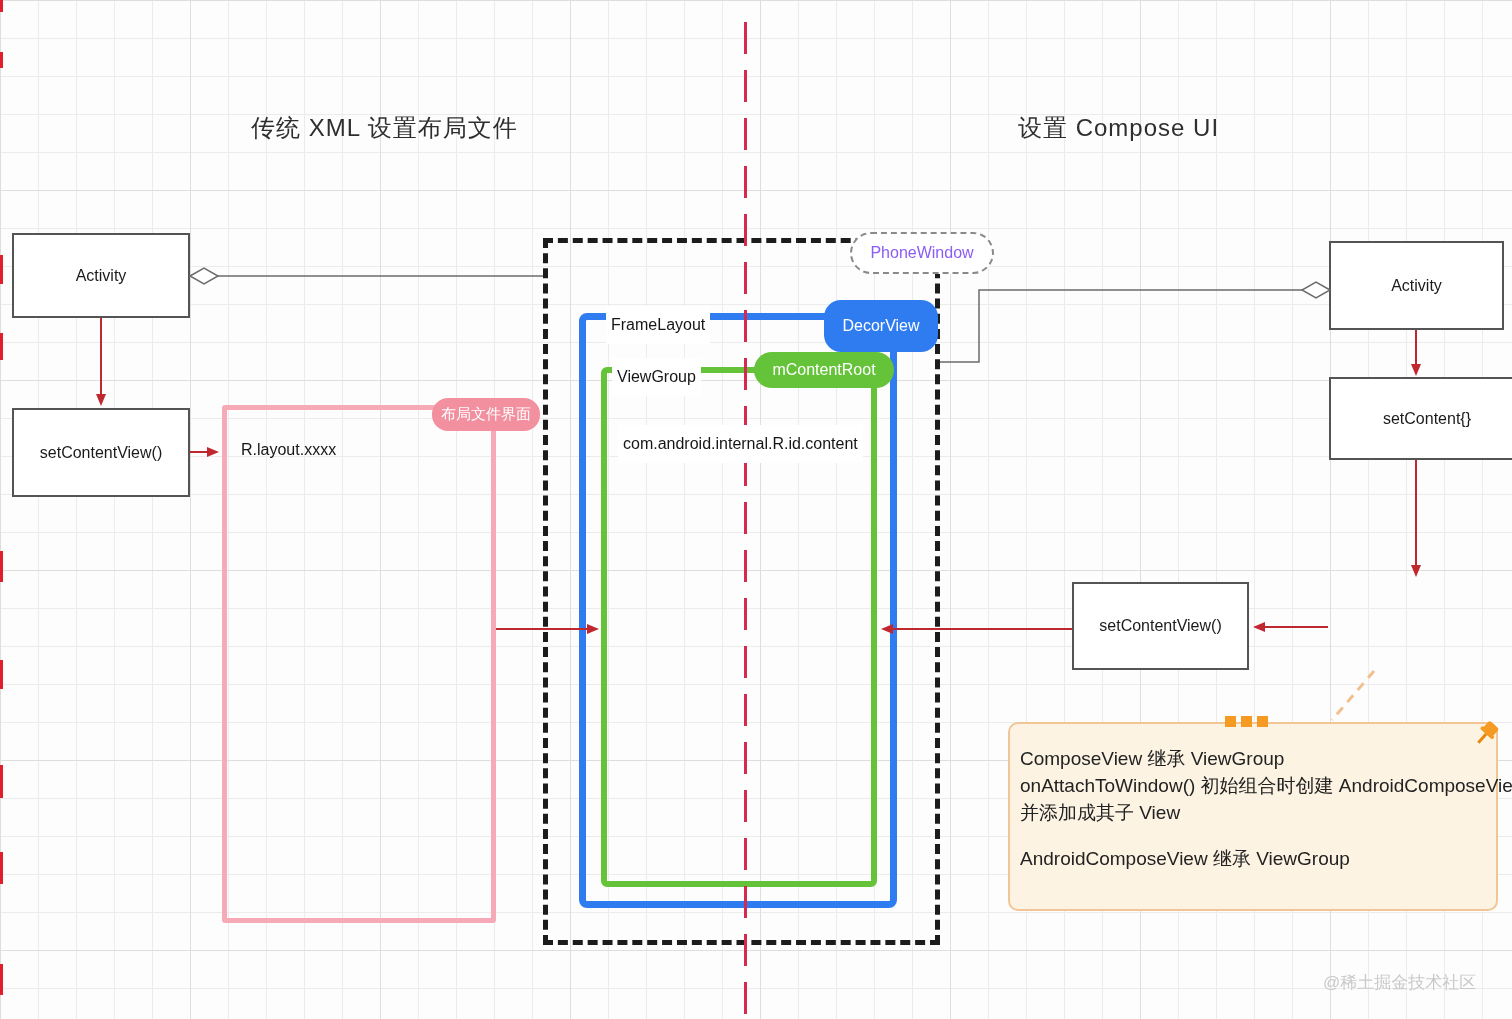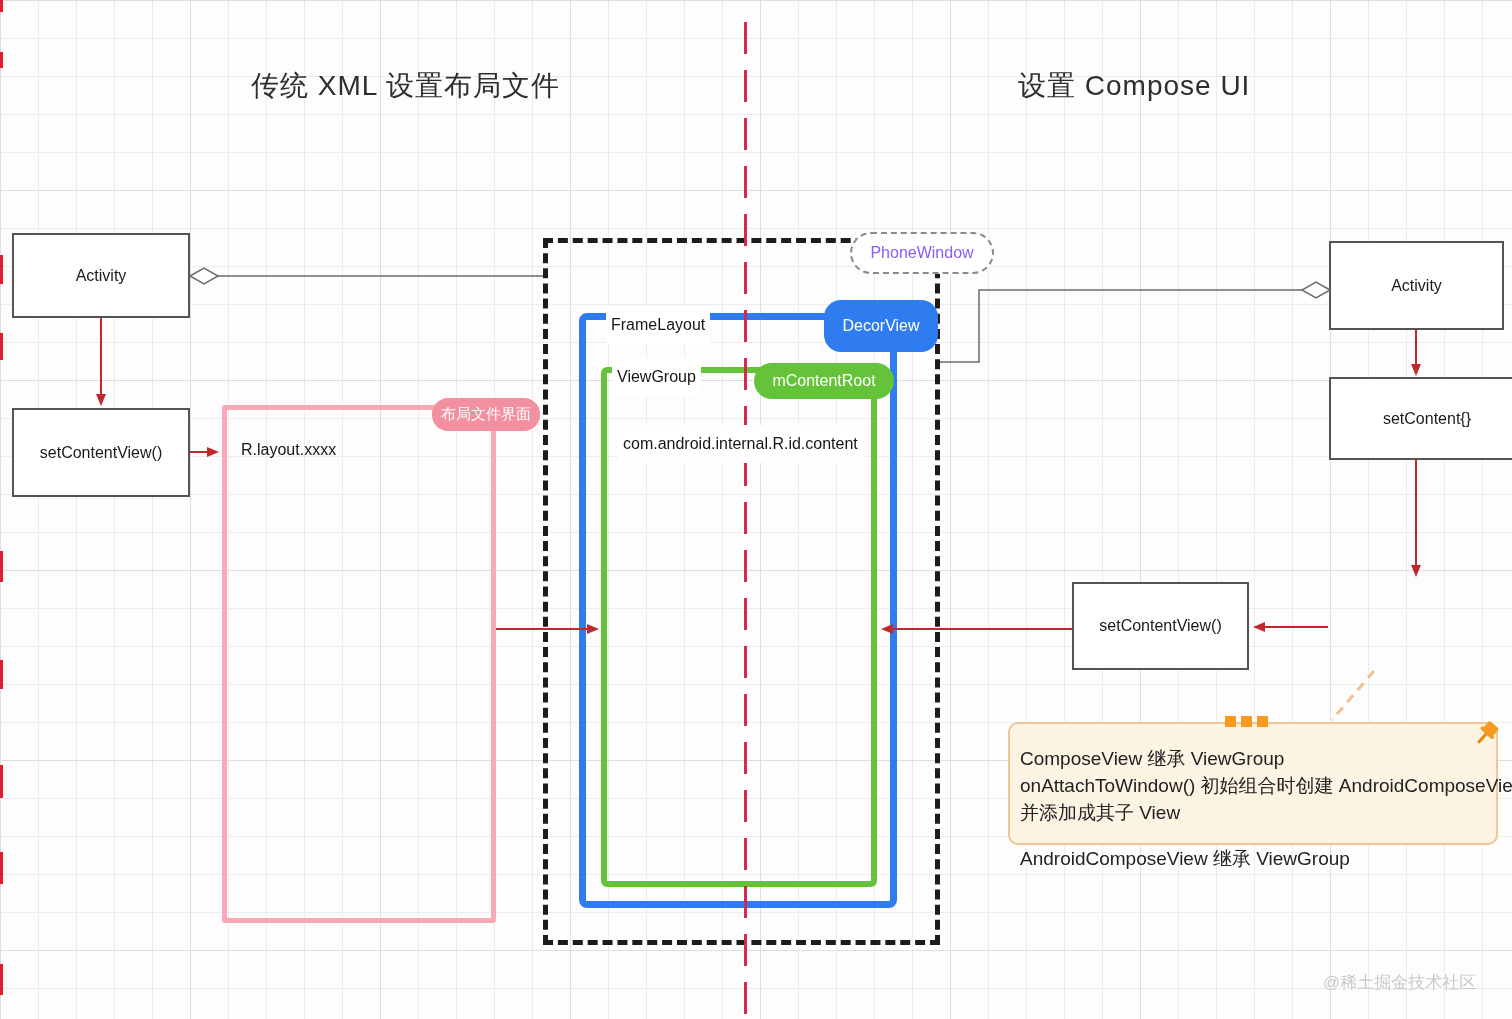--- a/index.html
+++ b/index.html
@@ -11,22 +11,22 @@
     background-color:#fdfdfd;
     background-image:
       linear-gradient(var(--grid-major,#dedede) 1px, transparent 1px),
       linear-gradient(90deg, var(--grid-major,#dedede) 1px, transparent 1px),
       linear-gradient(var(--grid-minor,#ececec) 1px, transparent 1px),
       linear-gradient(90deg, var(--grid-minor,#ececec) 1px, transparent 1px);
     background-size:190px 190px, 190px 190px, 38px 38px, 38px 38px;
   }
 
   .title {
-    position:absolute; font-size:28px; color:#2e2e2e; letter-spacing:1px;
-    white-space:nowrap; z-index:6;
+    position:absolute; font-size:24px; color:#2e2e2e; letter-spacing:1px;
+    white-space:nowrap; z-index:6;margin-top:45px;
   }
 
   
   .frame { position:absolute; background:transparent; }
   .dashed-frame { border:5px dashed #1c1c1c; z-index:3; }
   .blue-frame  { border:7px solid var(--blue,#2E7CF0); border-radius:8px; z-index:2; }
   .green-frame { border:6px solid var(--green,#64C339); border-radius:6px; z-index:2; }
   .pink-frame  { border:5px solid var(--pink-border,#F6A9B6); border-radius:3px; z-index:2; }
 
   .red-dash-vline {
@@ -59,21 +59,21 @@
   .edge-label {
     position:absolute; background:#ffffff; padding:10px 5px;
     font-size:16px; color:#161616; white-space:nowrap; z-index:5;
   }
   .plain-label {
     position:absolute; font-size:16px; color:#161616; white-space:nowrap; z-index:5;
   }
 
   
   .note {
-    position:absolute; left:1008px; top:722px; width:490px; height:123px;
+    position:absolute; left:1008px; top:722px; width:490px; height:189px;
     background:var(--note-bg,#FCF3E3); border:2px solid var(--note-border,#F1C595);
     border-radius:10px; padding:21px 14px 10px 10px; z-index:5;
     font-size:19px; color:#222222;
   }
   .note-line { line-height:27px; min-height:20px; white-space:nowrap; }
   .note-gap { height:19px; }
   .note-dot {
     position:absolute; top:716px; width:11px; height:11px;
     background:var(--orange,#F59A23); z-index:7;
   }
@@ -133,21 +133,21 @@
   <div class="node" style="left:1072px; top:582px; width:177px; height:88px;">
     <span>setContentView()</span>
   </div>
 
   <div class="pill pill-phonewindow" style="left:850px; top:232px; width:144px; height:42px;">
     <span>PhoneWindow</span>
   </div>
   <div class="pill pill-blue" style="left:824px; top:300px; width:114px; height:52px;text-align:right;">
     <span>DecorView</span>
   </div>
-  <div class="pill pill-green" style="left:754px; top:352px; width:140px; height:36px;margin-top:11px;">
+  <div class="pill pill-green" style="left:754px; top:352px; width:140px; height:36px;">
     <span>mContentRoot</span>
   </div>
   <div class="pill pill-pink" style="left:432px; top:398px; width:108px; height:33px;">
     <span>布局文件界面</span>
   </div>
 
   <div class="edge-label" style="left:606px; top:306px;">FrameLayout</div>
   <div class="edge-label" style="left:612px; top:358px;">ViewGroup</div>
   <div class="edge-label" style="left:618px; top:425px;">com.android.internal.R.id.content</div>
   <div class="plain-label" style="left:228px; top:441px;padding-left:13px;">R.layout.xxxx</div>

